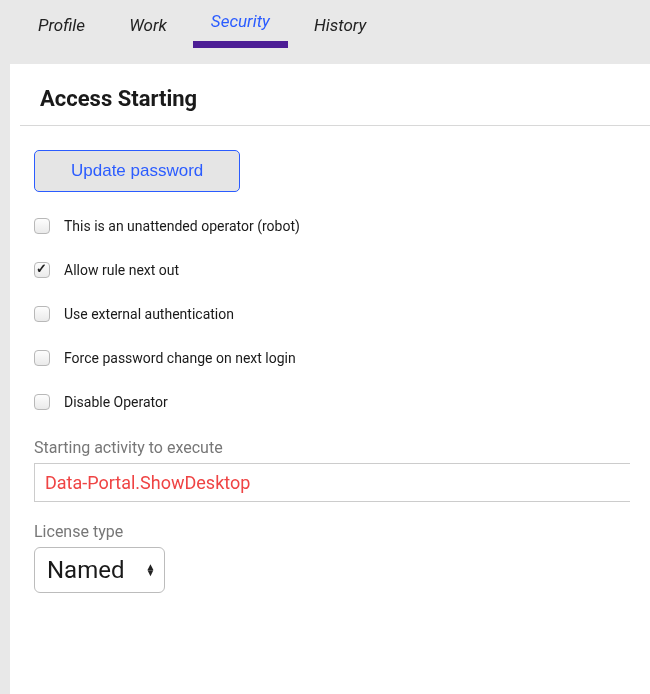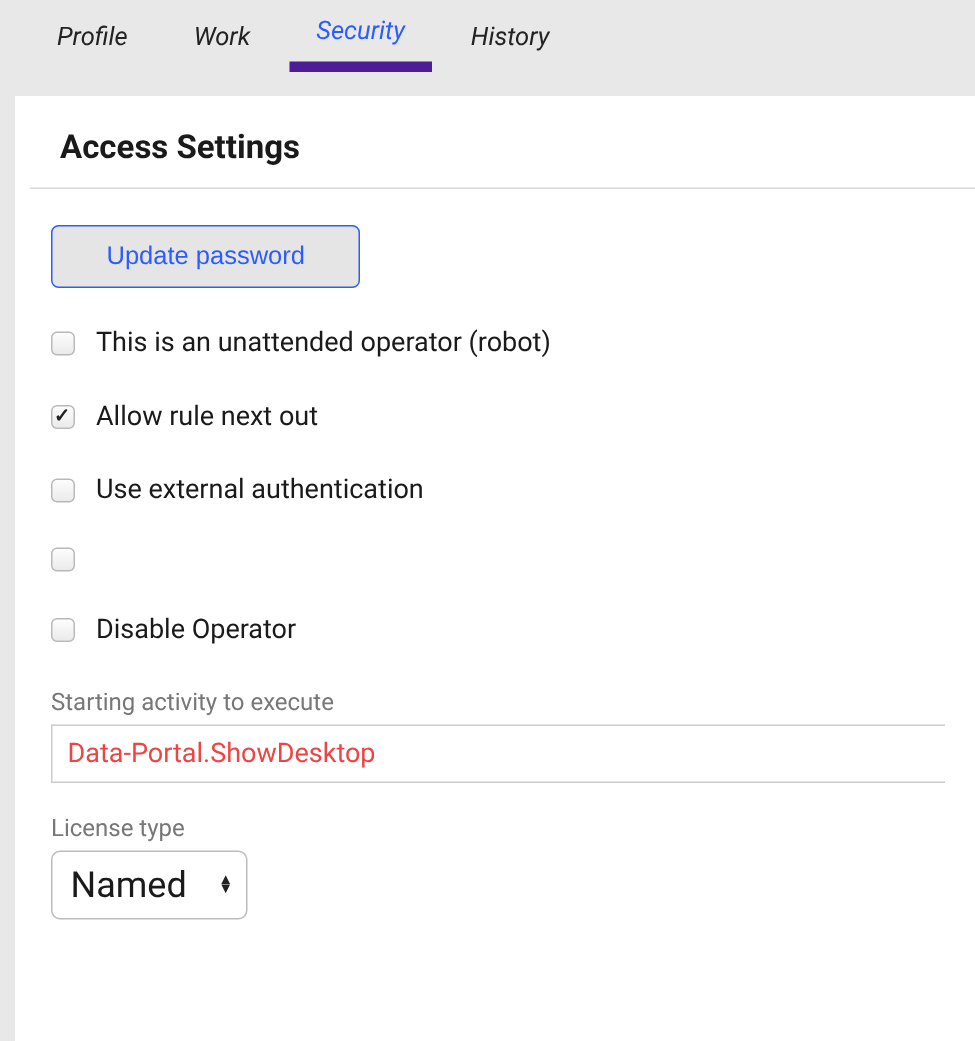--- a/index.html
+++ b/index.html
@@ -85,21 +85,21 @@
     .cb.checked::after {
       content: "✓";
       position: absolute;
       top: -2px;
       left: 1px;
       font-size: 13px;
       font-weight: bold;
       color: #222;
     }
     .checkbox-label {
-      font-size: 18px;
+      font-size: 14px;
       color: #1a1a1a;
     }
     .field-label {
       font-size: 16px;
       color: #777;
       margin-bottom: 6px;
       display: block;
     }
     .text-input {
       width: 100%;
@@ -145,21 +145,21 @@
 <body>
 
 <div class="tab-bar">
   <div class="tab">Profile</div>
   <div class="tab">Work</div>
   <div class="tab active">Security</div>
   <div class="tab">History</div>
 </div>
 
 <div class="panel">
-  <h2 class="panel-title">Access Settings</h2>
+  <h2 class="panel-title">Access Starting</h2>
   <hr class="divider">
   <div class="panel-body">
 
     <button class="btn-outline">Update password</button>
 
     <div class="checkbox-row">
       <span class="cb"></span>
       <span class="checkbox-label">This is an unattended operator (robot)</span>
     </div>
 
@@ -168,20 +168,21 @@
       <span class="checkbox-label">Allow rule next out</span>
     </div>
 
     <div class="checkbox-row">
       <span class="cb"></span>
       <span class="checkbox-label">Use external authentication</span>
     </div>
 
     <div class="checkbox-row">
       <span class="cb"></span>
+      <span class="checkbox-label">Force password change on next login</span>
     </div>
 
     <div class="checkbox-row">
       <span class="cb"></span>
       <span class="checkbox-label">Disable Operator</span>
     </div>
 
     <div class="field-group">
       <label class="field-label">Starting activity to execute</label>
       <input class="text-input" type="text" value="Data-Portal.ShowDesktop" style="">

